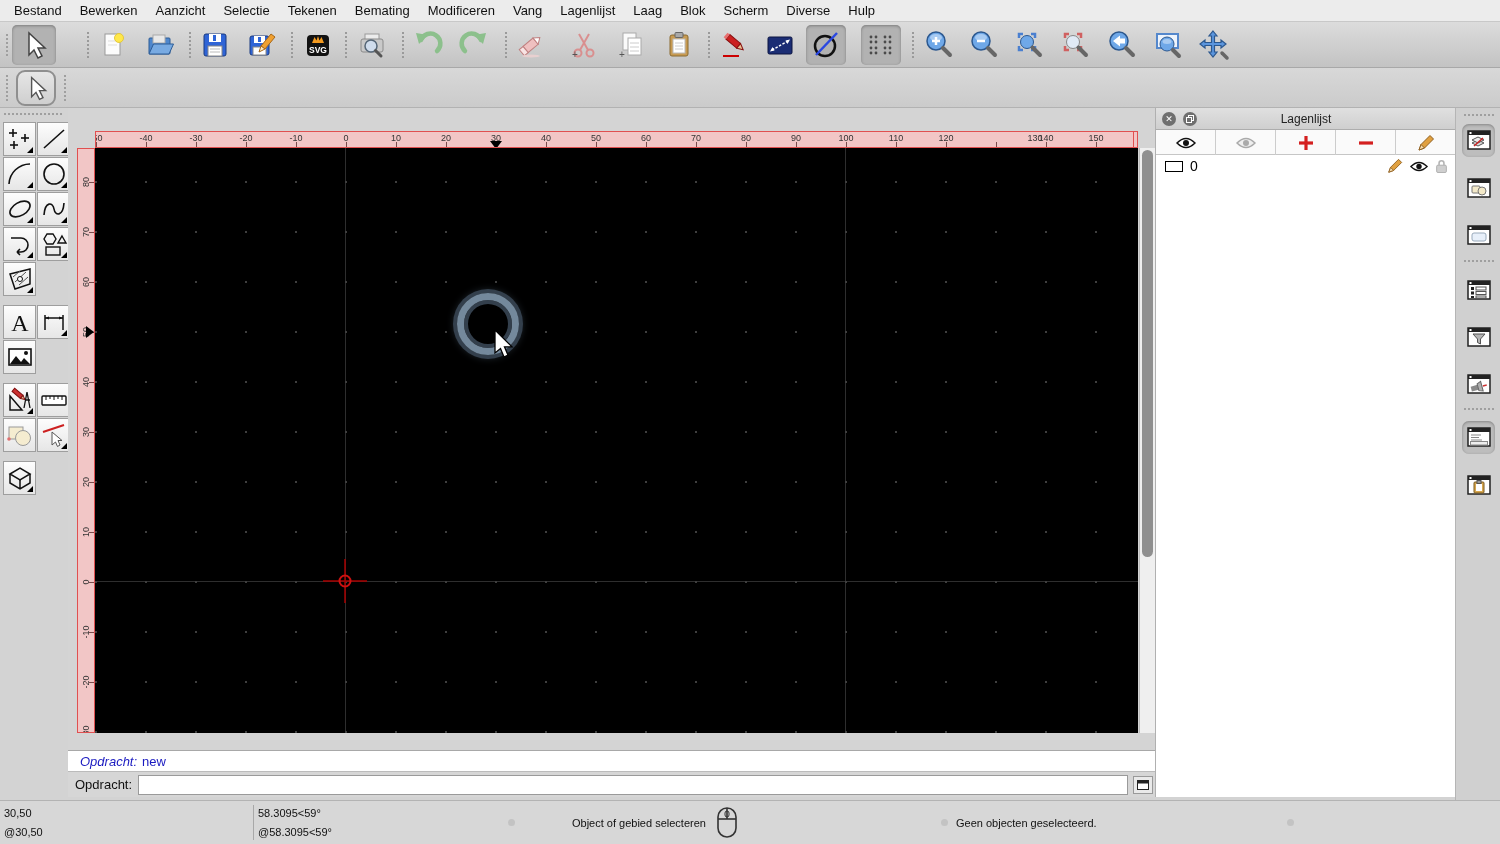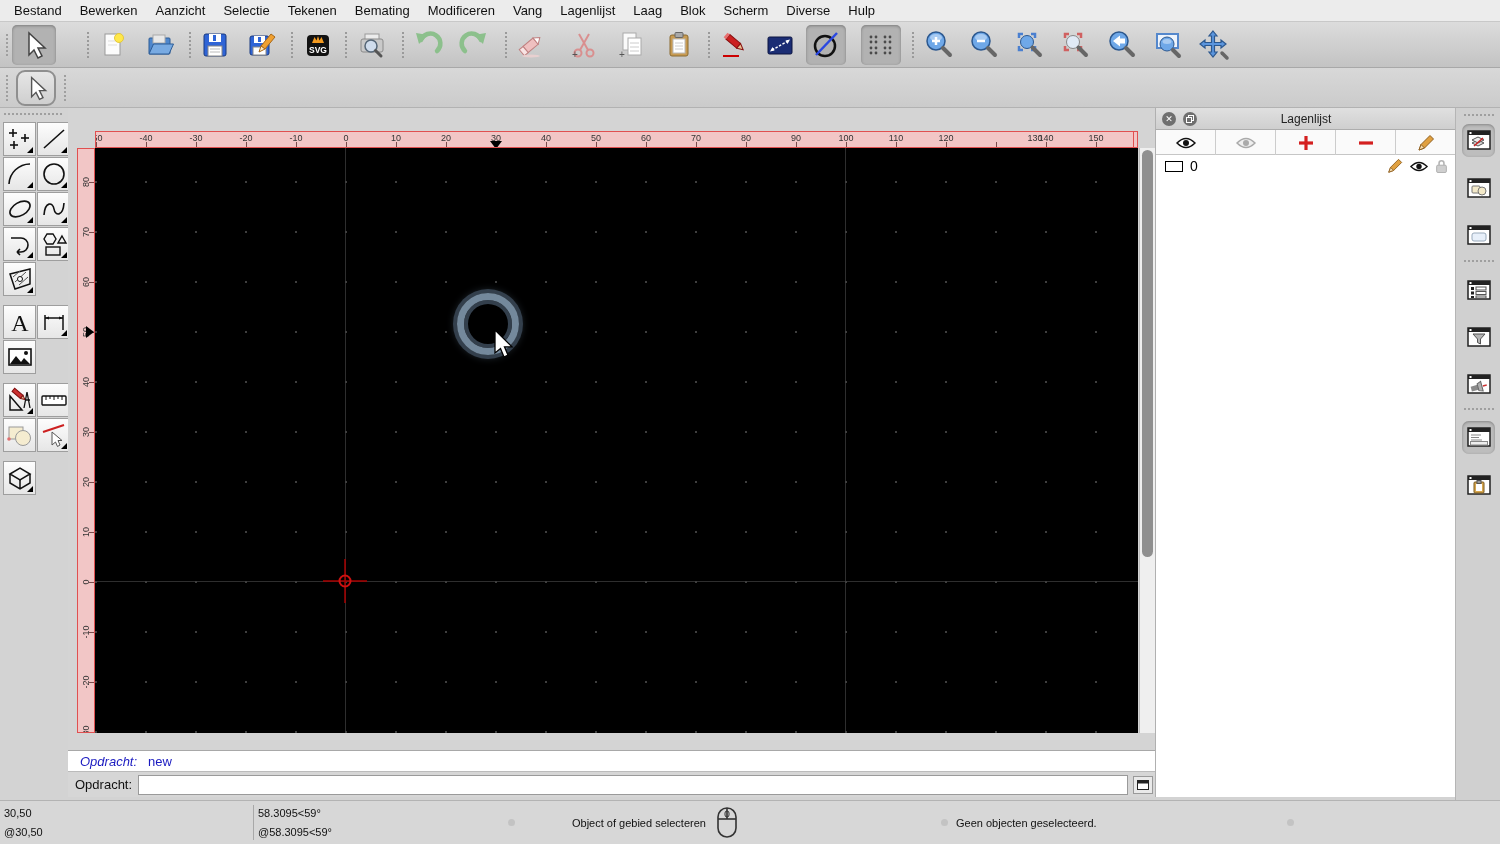--- a/index.html
+++ b/index.html
@@ -69,21 +69,21 @@
              background:#efefef; border-left:1px solid #bdbdbd; }
   .vthumb { position:absolute; left:2px; top:2px; width:11px; height:407px; background:#8f8f8f; border-radius:6px; }
   .hscrollrow { position:absolute; left:0; top:625px; width:1087px; height:17px;
                 background:#f0f0f0; border-top:1px solid #c2c2c2; border-bottom:1px solid #c2c2c2; }
   .hcorner { position:absolute; left:0; top:0; width:13px; height:15px; background:#dcdcdc; border-right:1px solid #c2c2c2; }
   .gridstatus { position:absolute; right:6px; top:1px; font-size:12px; color:#111; }
 
   .cmdhistory { position:absolute; left:0; top:642px; width:1087px; height:21px; background:#fff;
                 border-top:1px solid #a8a8a8; font-size:13px; display:flex; align-items:center; }
   .cmdhistory .lbl { color:#1a1ac0; font-style:italic; margin-left:12px; }
-  .cmdhistory .val { color:#1a1ac0; margin-left:11px; }
+  .cmdhistory .val { color:#1a1ac0; margin-left:5px; }
   .cmdrow { position:absolute; left:0; top:663px; width:1087px; height:26px; background:#d6d6d6;
             border-top:1px solid #bbb; display:flex; align-items:center; }
   .cmdrow .lbl { font-size:13px; color:#111; margin-left:7px; }
   .cmdrow input { margin-left:6px; width:990px; height:20px; border:1px solid #9a9a9a; background:#fff;
                   font-size:13px; padding:0 4px; font-family:"Liberation Sans",sans-serif; }
   .cmdrow .minibtn { margin-left:5px; width:20px; height:18px; background:#e9e9e9; border:1px solid #999;
                      display:flex; align-items:center; justify-content:center; }
 
   
   .layers { position:absolute; left:1155px; top:108px; width:300px; height:689px; background:#fff;

